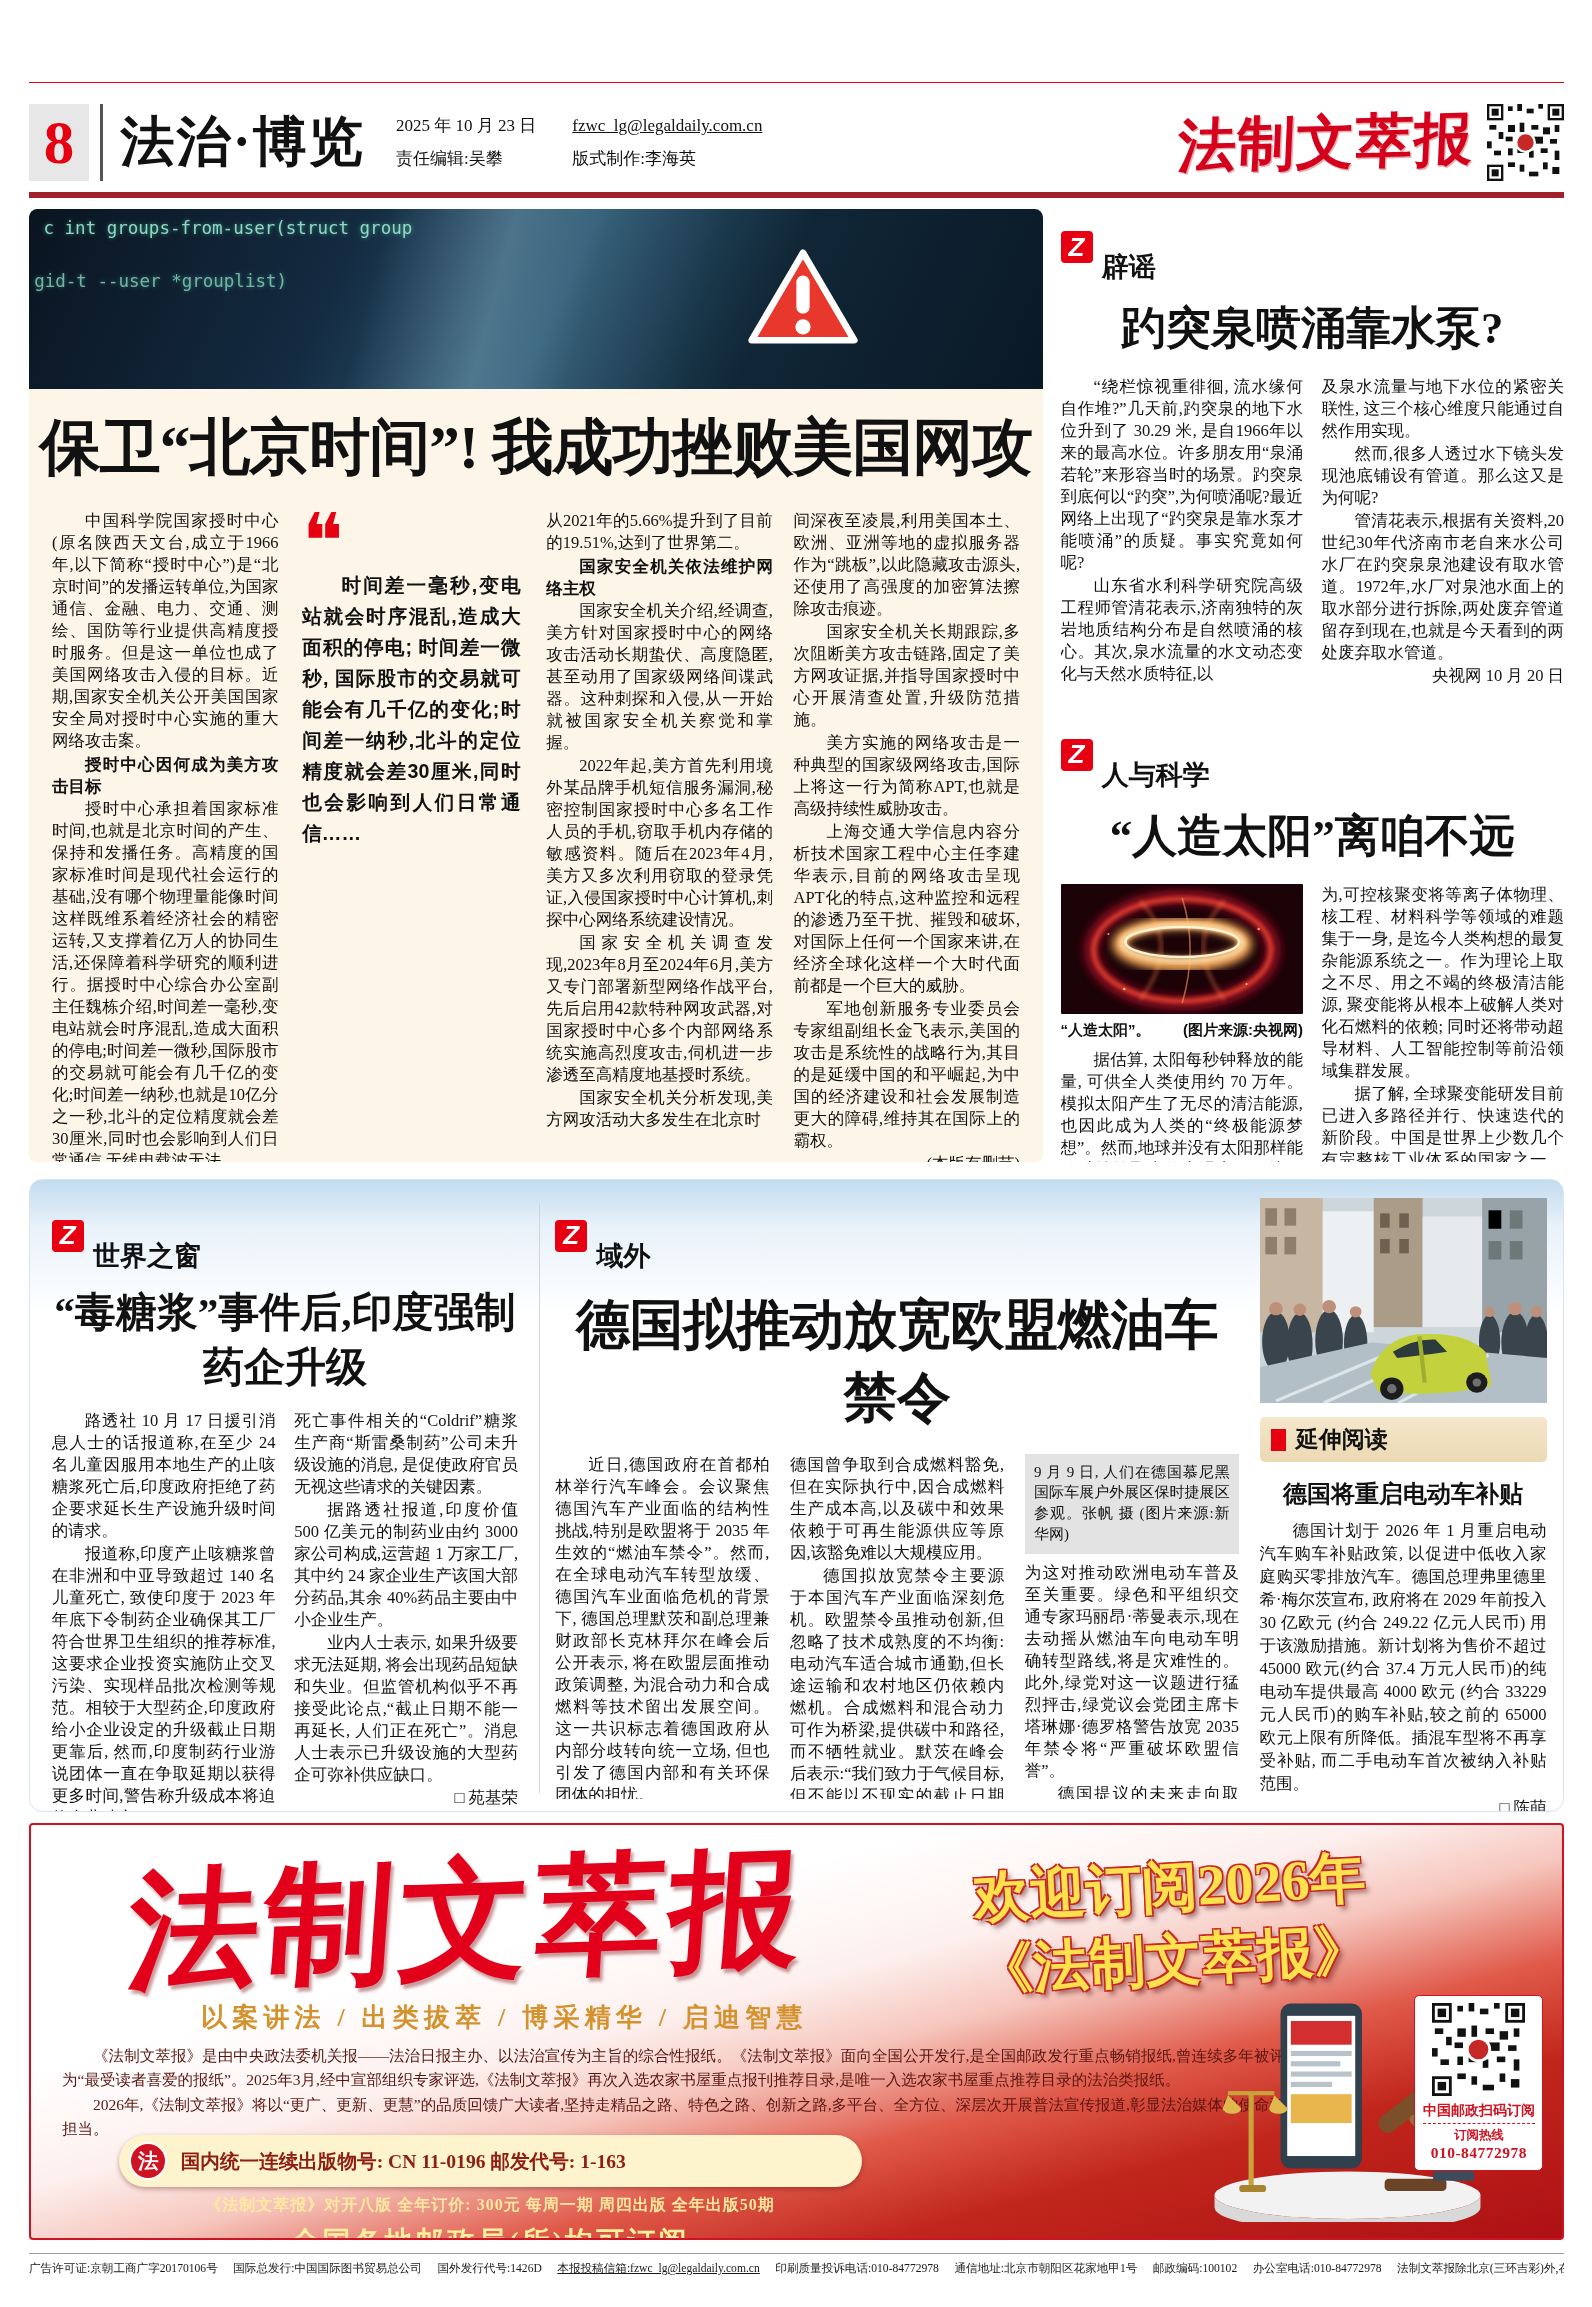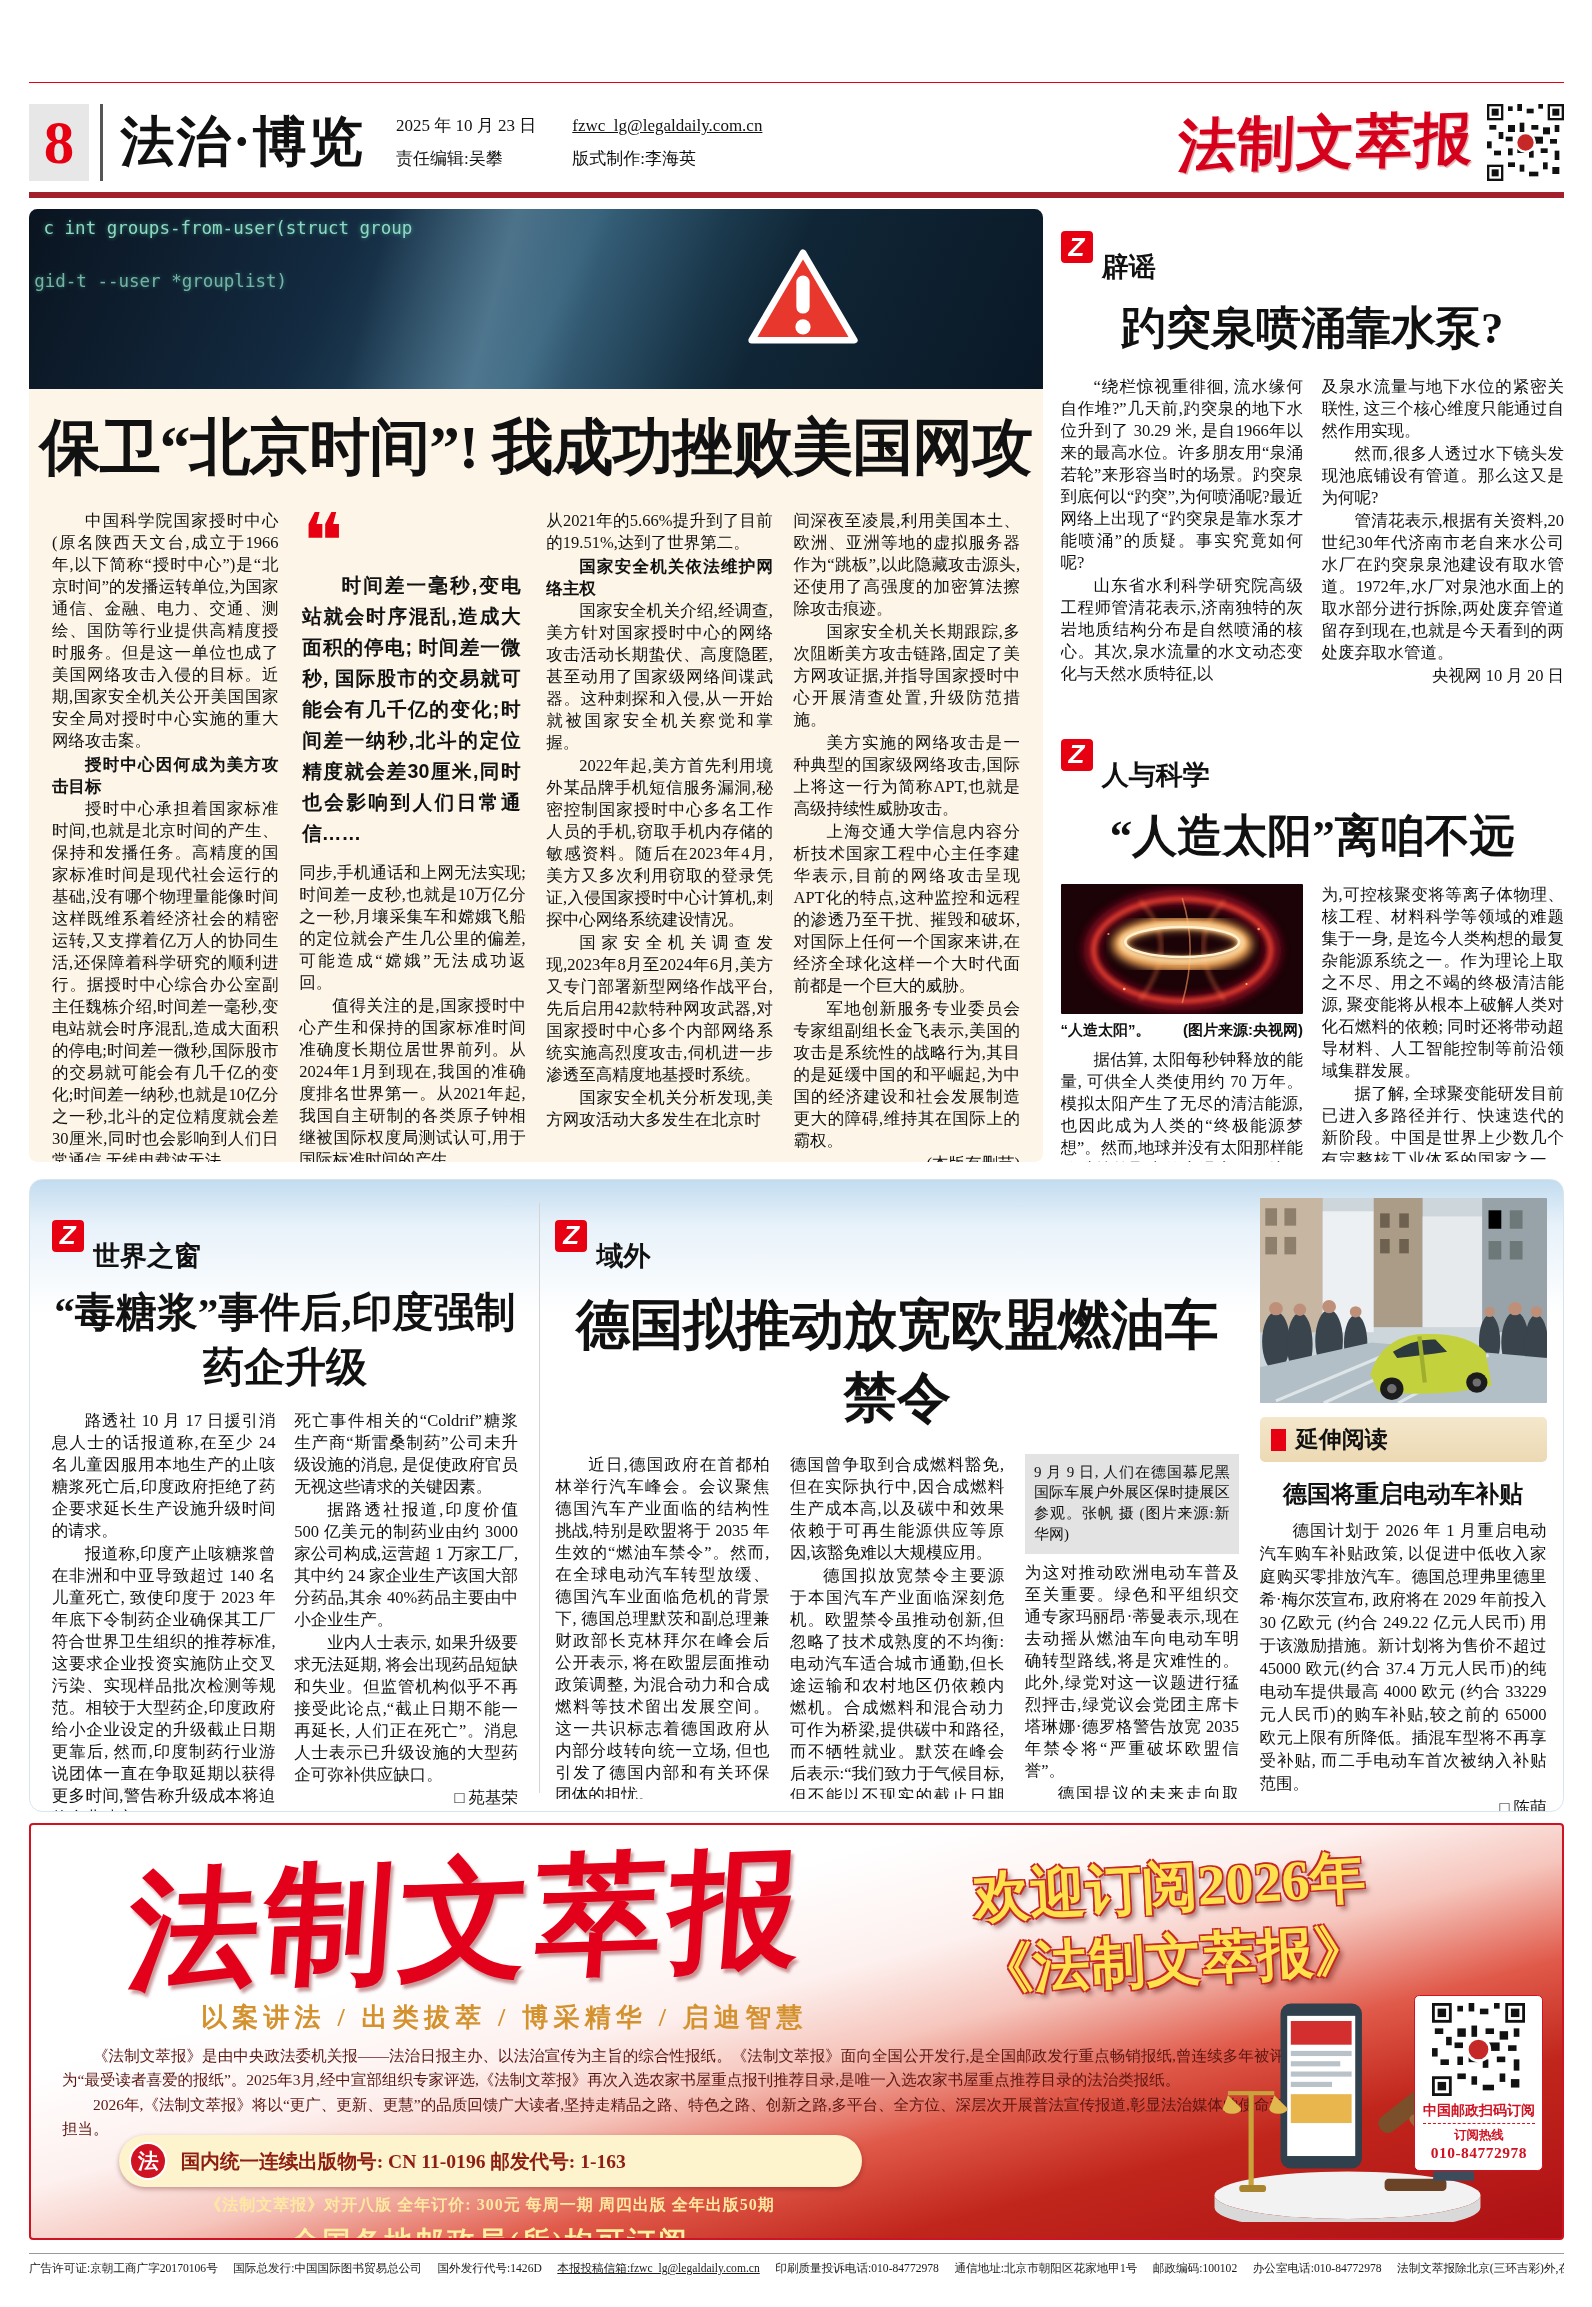--- a/index.html
+++ b/index.html
@@ -188,24 +188,20 @@
         <div class="mcol">
             <p>中国科学院国家授时中心(原名陕西天文台,成立于1966年,以下简称“授时中心”)是“北京时间”的发播运转单位,为国家通信、金融、电力、交通、测绘、国防等行业提供高精度授时服务。但是这一单位也成了美国网络攻击入侵的目标。近期,国家安全机关公开美国国家安全局对授时中心实施的重大网络攻击案。</p>
             <p class="sub">授时中心因何成为美方攻击目标</p>
             <p>授时中心承担着国家标准时间,也就是北京时间的产生、保持和发播任务。高精度的国家标准时间是现代社会运行的基础,没有哪个物理量能像时间这样既维系着经济社会的精密运转,又支撑着亿万人的协同生活,还保障着科学研究的顺利进行。据授时中心综合办公室副主任魏栋介绍,时间差一毫秒,变电站就会时序混乱,造成大面积的停电;时间差一微秒,国际股市的交易就可能会有几千亿的变化;时间差一纳秒,也就是10亿分之一秒,北斗的定位精度就会差30厘米,同时也会影响到人们日常通信,无线电载波无法</p>
           </div>
         <div class="mcol">
           <div class="quote-block">
             <span class="quote-mark">❝</span>
             <div class="quote-text">时间差一毫秒,变电站就会时序混乱,造成大面积的停电; 时间差一微秒, 国际股市的交易就可能会有几千亿的变化;时间差一纳秒,北斗的定位精度就会差30厘米,同时也会影响到人们日常通信……</div>
           </div>
-          <div>
-              <p class="noind">同步,手机通话和上网无法实现;时间差一皮秒,也就是10万亿分之一秒,月壤采集车和嫦娥飞船的定位就会产生几公里的偏差,可能造成“嫦娥”无法成功返回。</p>
-              <p>值得关注的是,国家授时中心产生和保持的国家标准时间准确度长期位居世界前列。从2024年1月到现在,我国的准确度排名世界第一。从2021年起,我国自主研制的各类原子钟相继被国际权度局测试认可,用于国际标准时间的产生。</p>
-            </div>
         </div>
         <div class="mcol">
             <p class="noind">从2021年的5.66%提升到了目前的19.51%,达到了世界第二。</p>
             <p class="sub">国家安全机关依法维护网络主权</p>
             <p>国家安全机关介绍,经调查,美方针对国家授时中心的网络攻击活动长期蛰伏、高度隐匿,甚至动用了国家级网络间谍武器。这种刺探和入侵,从一开始就被国家安全机关察觉和掌握。</p>
             <p>2022年起,美方首先利用境外某品牌手机短信服务漏洞,秘密控制国家授时中心多名工作人员的手机,窃取手机内存储的敏感资料。随后在2023年4月,美方又多次利用窃取的登录凭证,入侵国家授时中心计算机,刺探中心网络系统建设情况。</p>
             <p>国家安全机关调查发现,2023年8月至2024年6月,美方又专门部署新型网络作战平台,先后启用42款特种网攻武器,对国家授时中心多个内部网络系统实施高烈度攻击,伺机进一步渗透至高精度地基授时系统。</p>
             <p>国家安全机关分析发现,美方网攻活动大多发生在北京时</p>
           </div>
         <div class="mcol">

